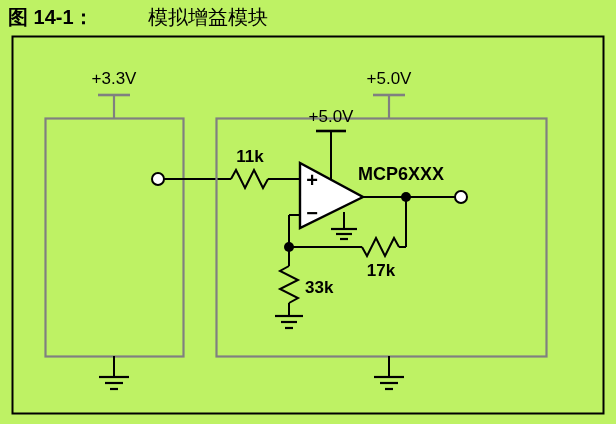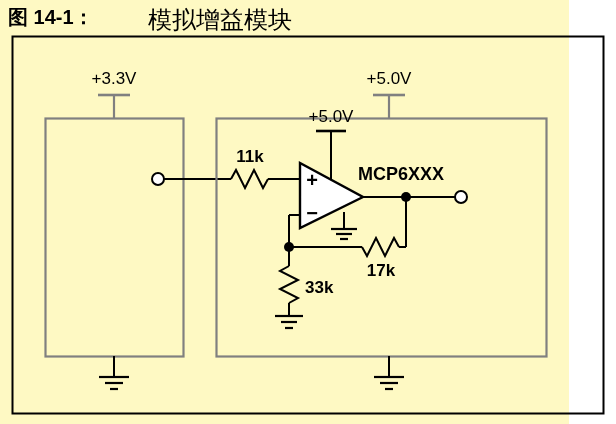--- a/index.html
+++ b/index.html
@@ -9,23 +9,23 @@
   }
   body {
     width: 616px;
     height: 424px;
     font-family: "Liberation Sans", sans-serif;
     color: #000000;
     overflow: hidden;
   }
   #page {
     position: relative;
-    width: 569px;
+    width: 616px;
     height: 424px;
-    background: #fef9c3;
+    background: #bef264;
   }
   .title-row {
     position: absolute;
     left: 0;
     top: 0;
     width: 616px;
     height: 34px;
   }
   .fig-label {
     position: absolute;
@@ -33,21 +33,21 @@
     top: 4px;
     font-size: 20px;
     font-weight: bold;
     letter-spacing: 0px;
     white-space: nowrap;
   }
   .fig-title {
     position: absolute;
     left: 148px;
     top: 4px;
-    font-size: 24px;
+    font-size: 20px;
     font-weight: normal;
     white-space: nowrap;
   }
   #diagram-svg {
     position: absolute;
     left: 0;
     top: 0;
   }
   .txt {
     font-family: "Liberation Sans", sans-serif;

